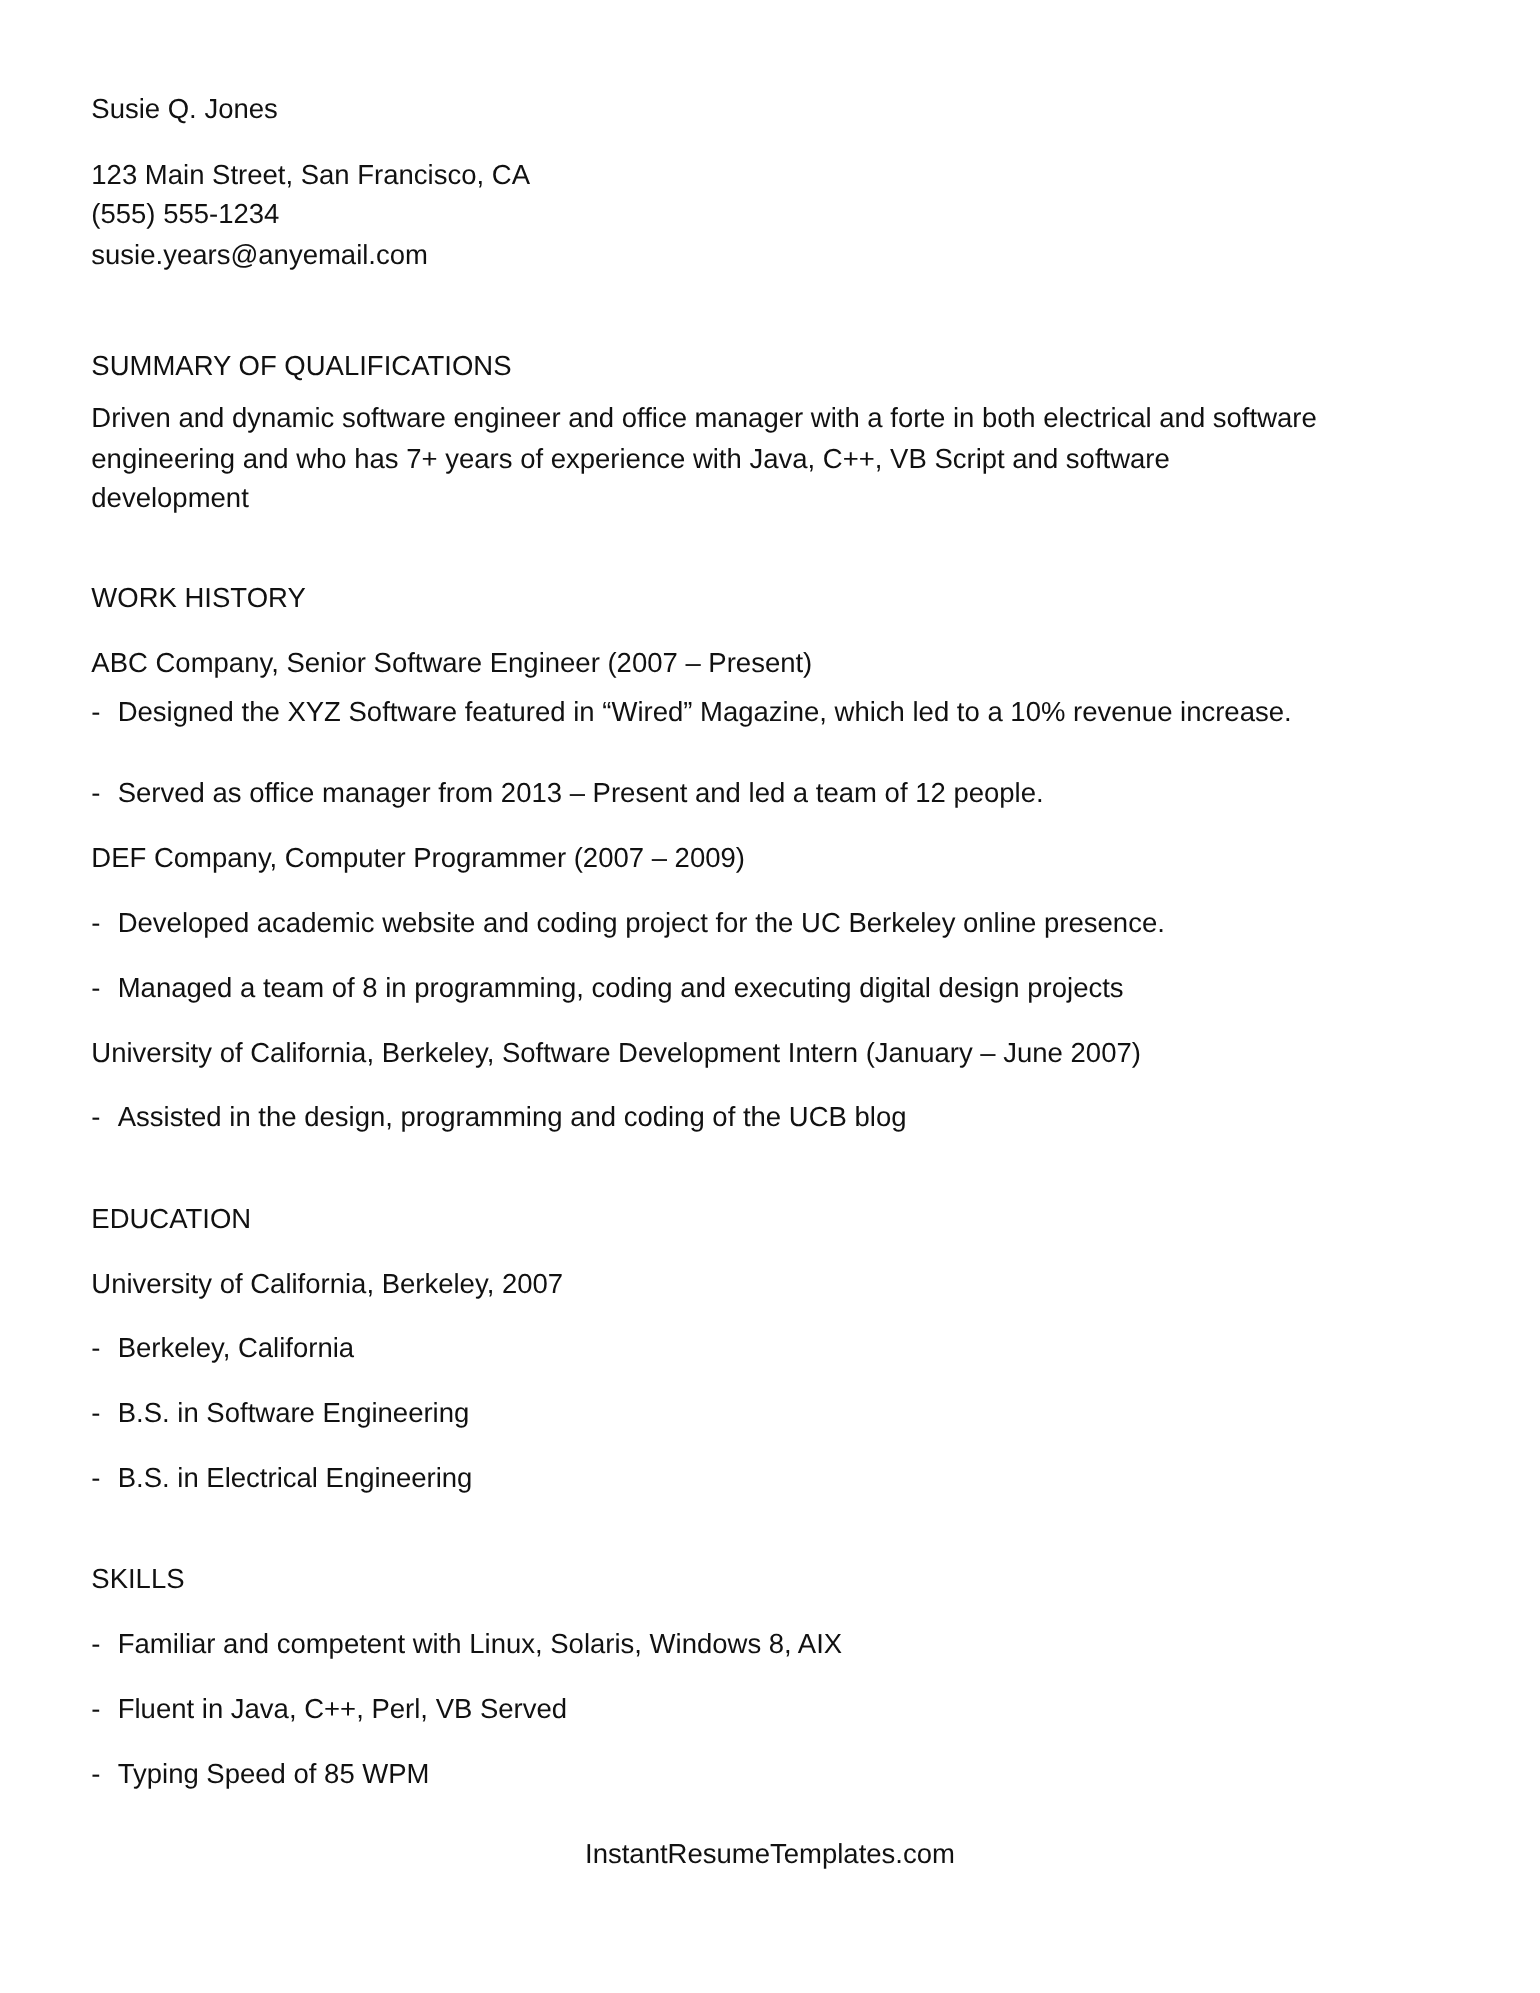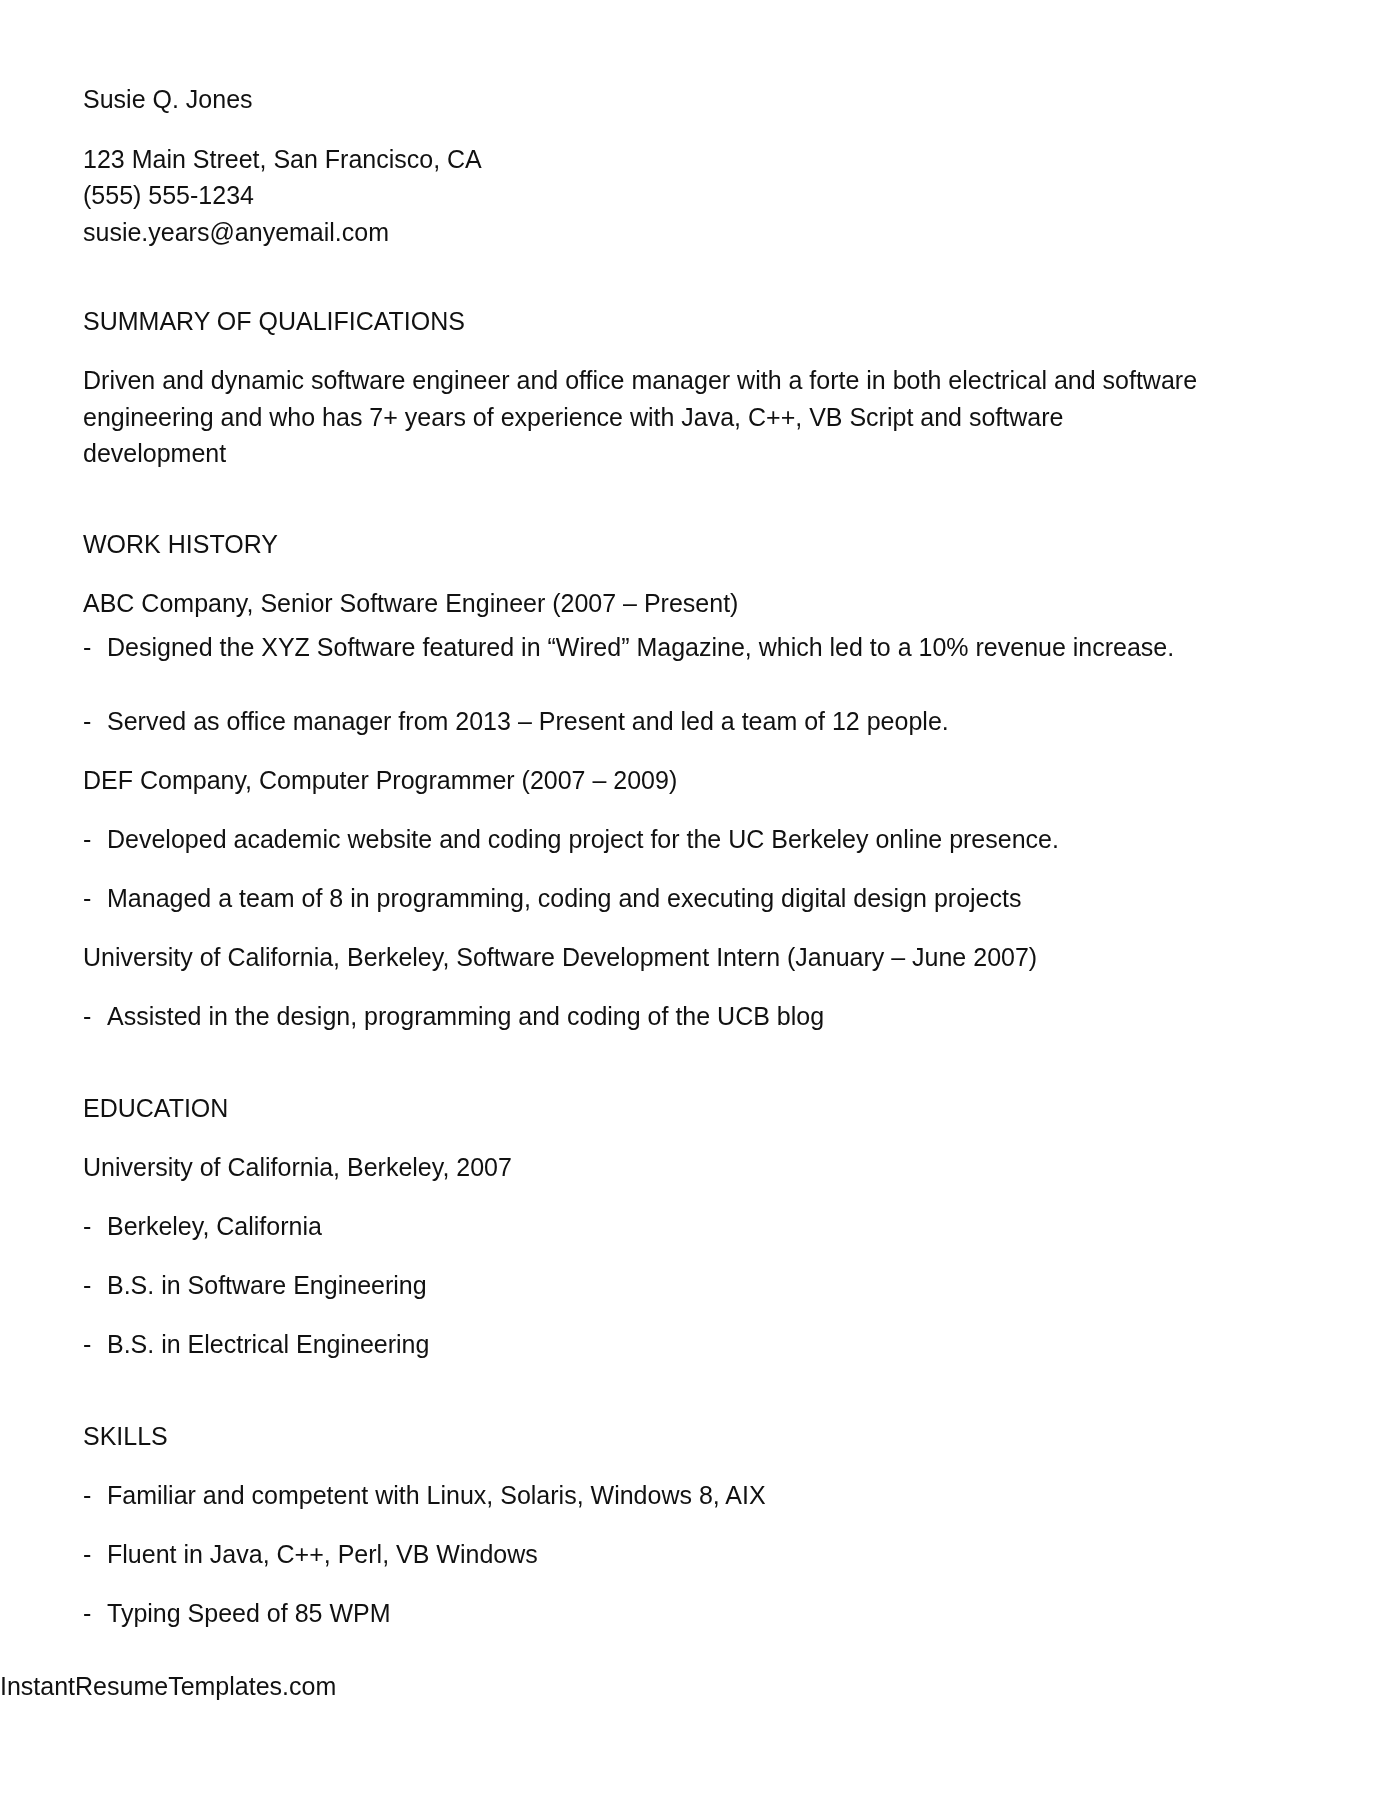--- a/index.html
+++ b/index.html
@@ -31,33 +31,34 @@
     white-space: nowrap;
   }
   .bullet .dash {
     display: inline-block;
     width: 24px;
   }
   .footer {
     position: absolute;
     left: 0;
     width: 1400px;
+    text-align: center;
     height: 36px;
     line-height: 36px;
   }
 </style>
 </head>
 <body>
 
 <div class="line" style="top:81px">Susie Q. Jones</div>
 <div class="line" style="top:141px">123 Main Street, San Francisco, CA</div>
 <div class="line" style="top:177px">(555) 555-1234</div>
 <div class="line" style="top:214px">susie.years@anyemail.com</div>
 
-<div class="line" style="top:303px">SUMMARY OF QUALIFICATIONS</div>
+<div class="line" style="top:315px">SUMMARY OF QUALIFICATIONS</div>
 <div class="line" style="top:362px">Driven and dynamic software engineer and office manager with a forte in both electrical and software</div>
 <div class="line" style="top:399px">engineering and who has 7+ years of experience with Java, C++, VB Script and software</div>
 <div class="line" style="top:435px">development</div>
 
 <div class="line" style="top:526px">WORK HISTORY</div>
 
 <div class="line" style="top:585px">ABC Company, Senior Software Engineer (2007 – Present)</div>
 <div class="bullet" style="top:629px">
   <span class="dash">-</span><span>Designed the XYZ Software featured in “Wired” Magazine, which led to a 10% revenue increase.</span>
 </div>
@@ -88,19 +89,19 @@
 </div>
 <div class="bullet" style="top:1326px">
   <span class="dash">-</span><span>B.S. in Electrical Engineering</span>
 </div>
 
 <div class="line" style="top:1418px">SKILLS</div>
 <div class="bullet" style="top:1477px">
   <span class="dash">-</span><span>Familiar and competent with Linux, Solaris, Windows 8, AIX</span>
 </div>
 <div class="bullet" style="top:1536px">
-  <span class="dash">-</span><span>Fluent in Java, C++, Perl, VB Windows</span>
+  <span class="dash">-</span><span>Fluent in Java, C++, Perl, VB Served</span>
 </div>
 <div class="bullet" style="top:1595px">
   <span class="dash">-</span><span>Typing Speed of 85 WPM</span>
 </div>
 
 <div class="footer" style="top:1668px">InstantResumeTemplates.com</div>
 
 </body></html>

